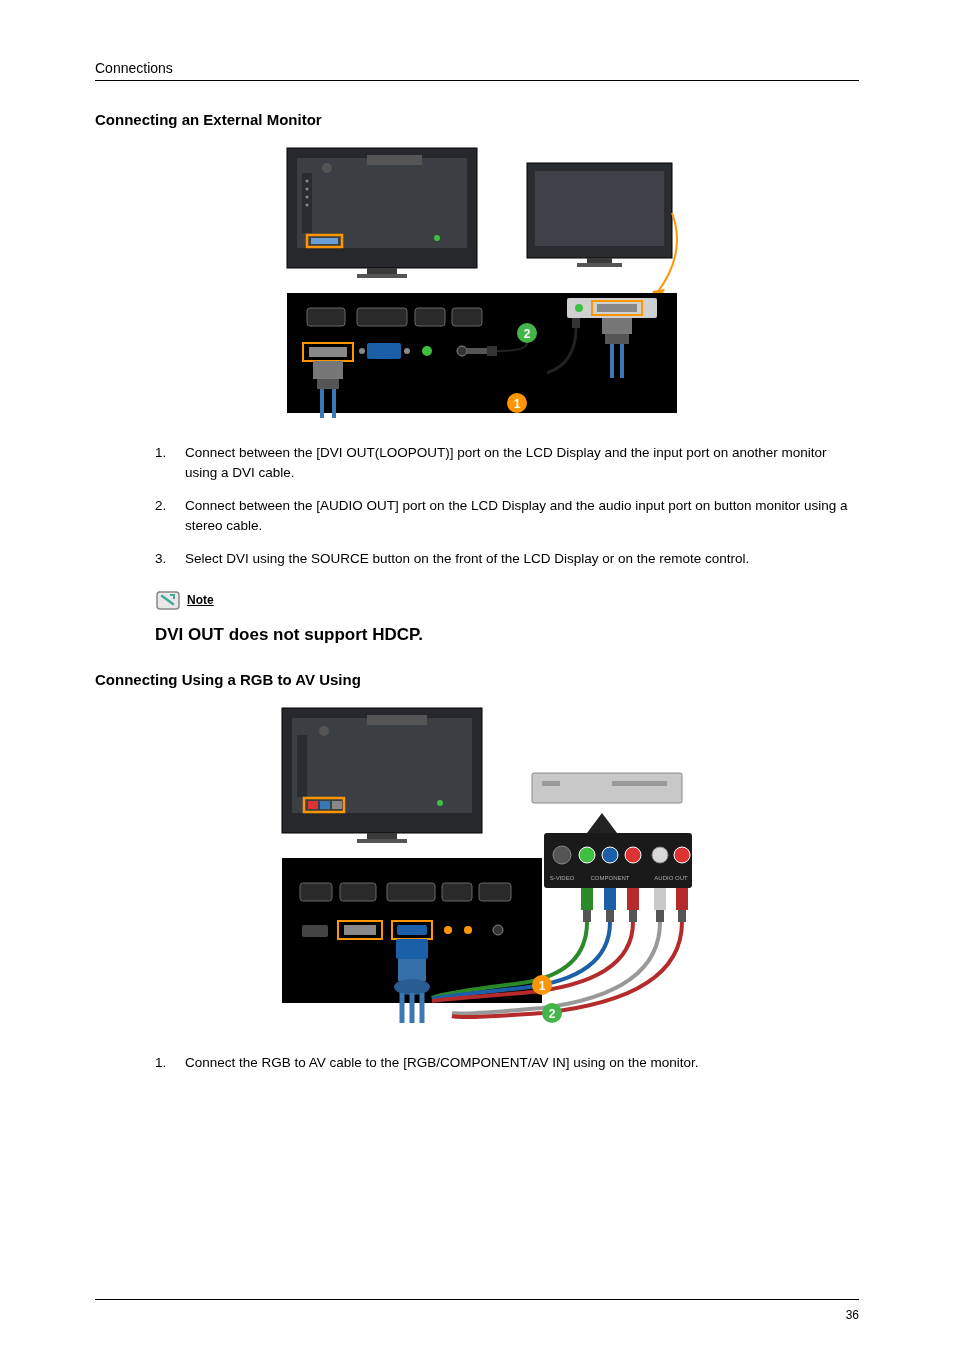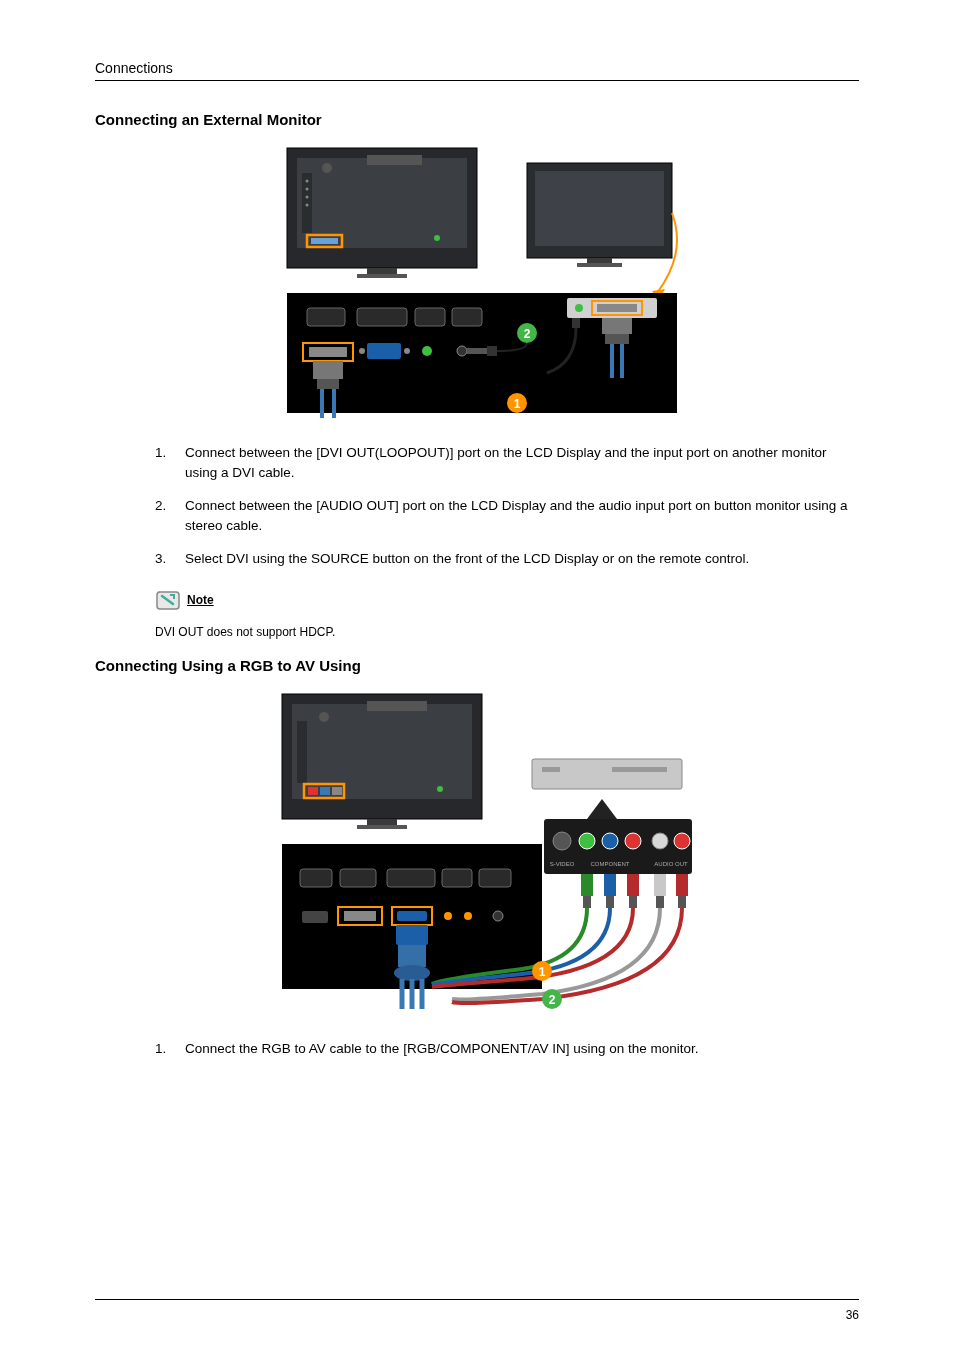--- a/index.html
+++ b/index.html
@@ -55,21 +55,21 @@
     align-items: center;
     gap: 6px;
     margin-bottom: 14px;
   }
   .note-icon {
     width: 26px;
     height: 22px;
     display: inline-block;
   }
   .note-label { font-weight: bold; font-size: 12px; text-decoration: underline; }
-  .note-text { font-size: 12px; margin-bottom: 18px; }
+  .note-text { font-size: 17px; margin-bottom: 26px; font-weight: bold; }
   .bottom {
     position: absolute;
     bottom: 28px;
     left: 95px;
     right: 95px;
   }
   hr.bottom-rule {
     border: none;
     border-top: 1px solid #000;
     margin-bottom: 8px;

